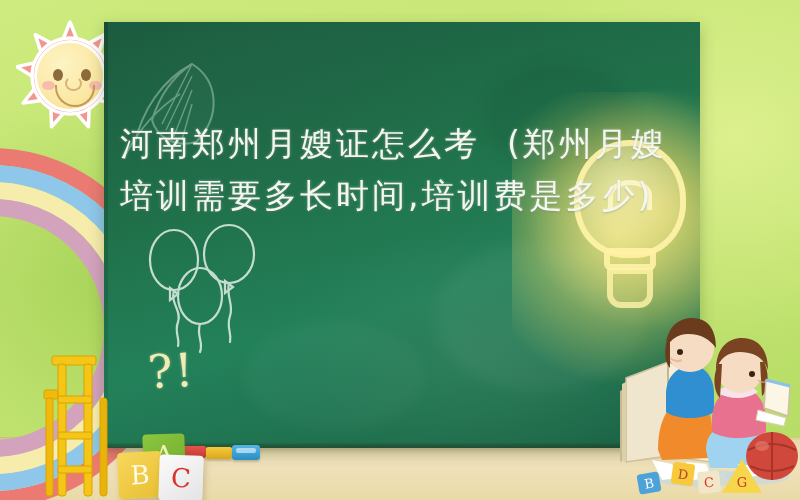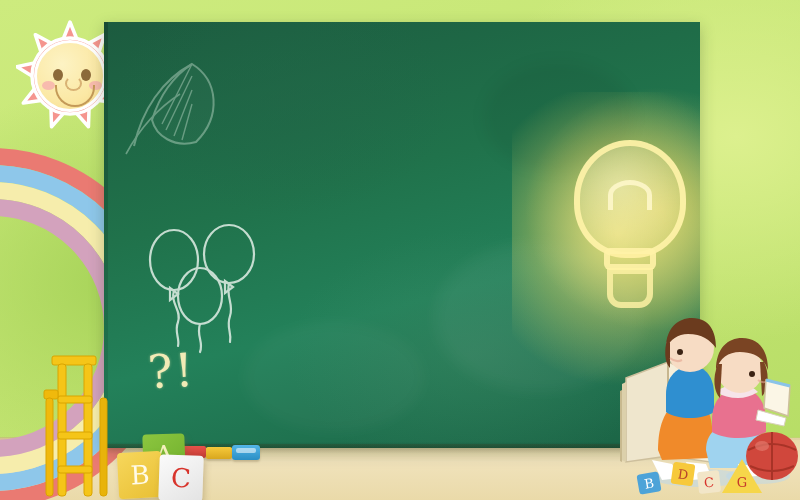--- a/index.html
+++ b/index.html
@@ -355,20 +355,21 @@
         <ellipse cx="95" cy="36" rx="25" ry="29"></ellipse>
         <ellipse cx="66" cy="78" rx="22" ry="28"></ellipse>
         <path d="M40 72 C36 86 48 92 44 104 C40 114 46 120 44 128"></path>
         <path d="M95 65 C92 80 100 86 96 98 C92 110 98 114 96 124"></path>
         <path d="M66 106 C62 118 70 124 66 134"></path>
         <path d="M36 70 l8 6 -8 6 Z"></path>
         <path d="M91 63 l8 6 -8 6 Z"></path>
       </g>
     </svg>
 
+    <div class="chalk-text">河南郑州月嫂证怎么考  (郑州月嫂培训需要多长时间,培训费是多少)</div>
 
     <div class="excl">?!</div>
   </div>
 
   <div class="board-edge-l"></div>
   <div class="board-edge-b"></div>
   <div class="ledge-shadow"></div>
 
   <div class="chalk chalk-red"></div>
   <div class="chalk chalk-yellow"></div>

